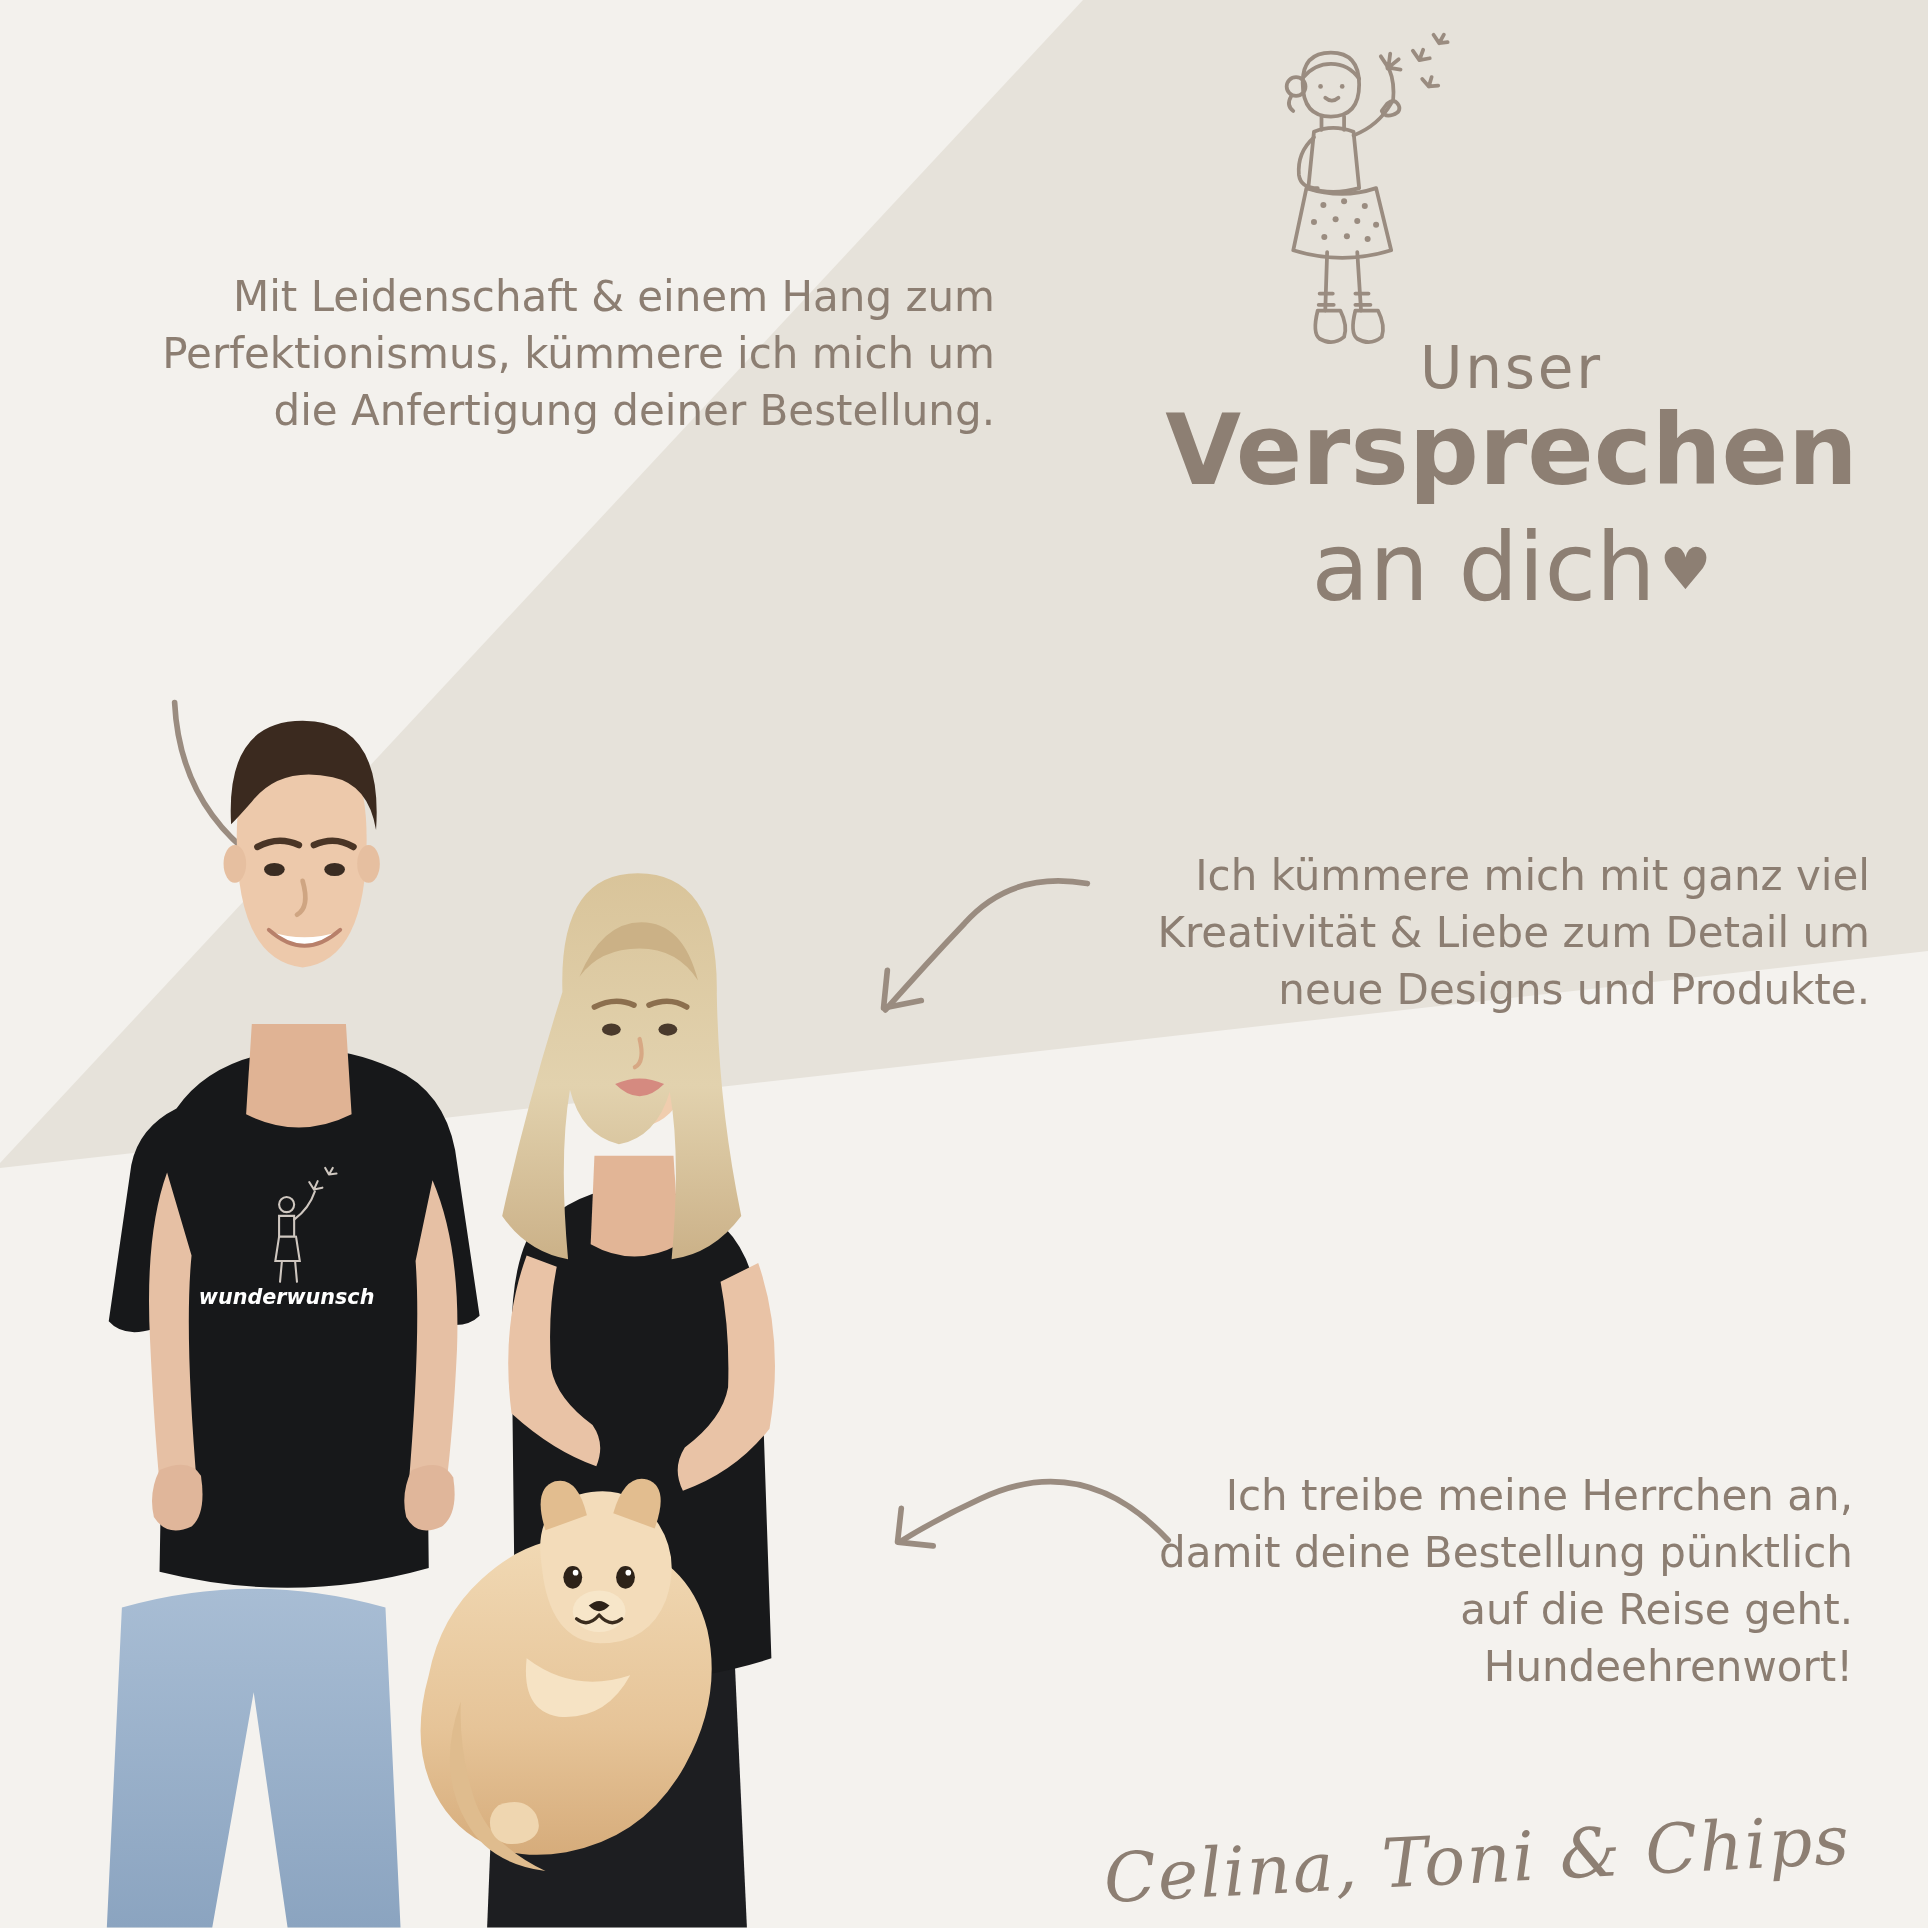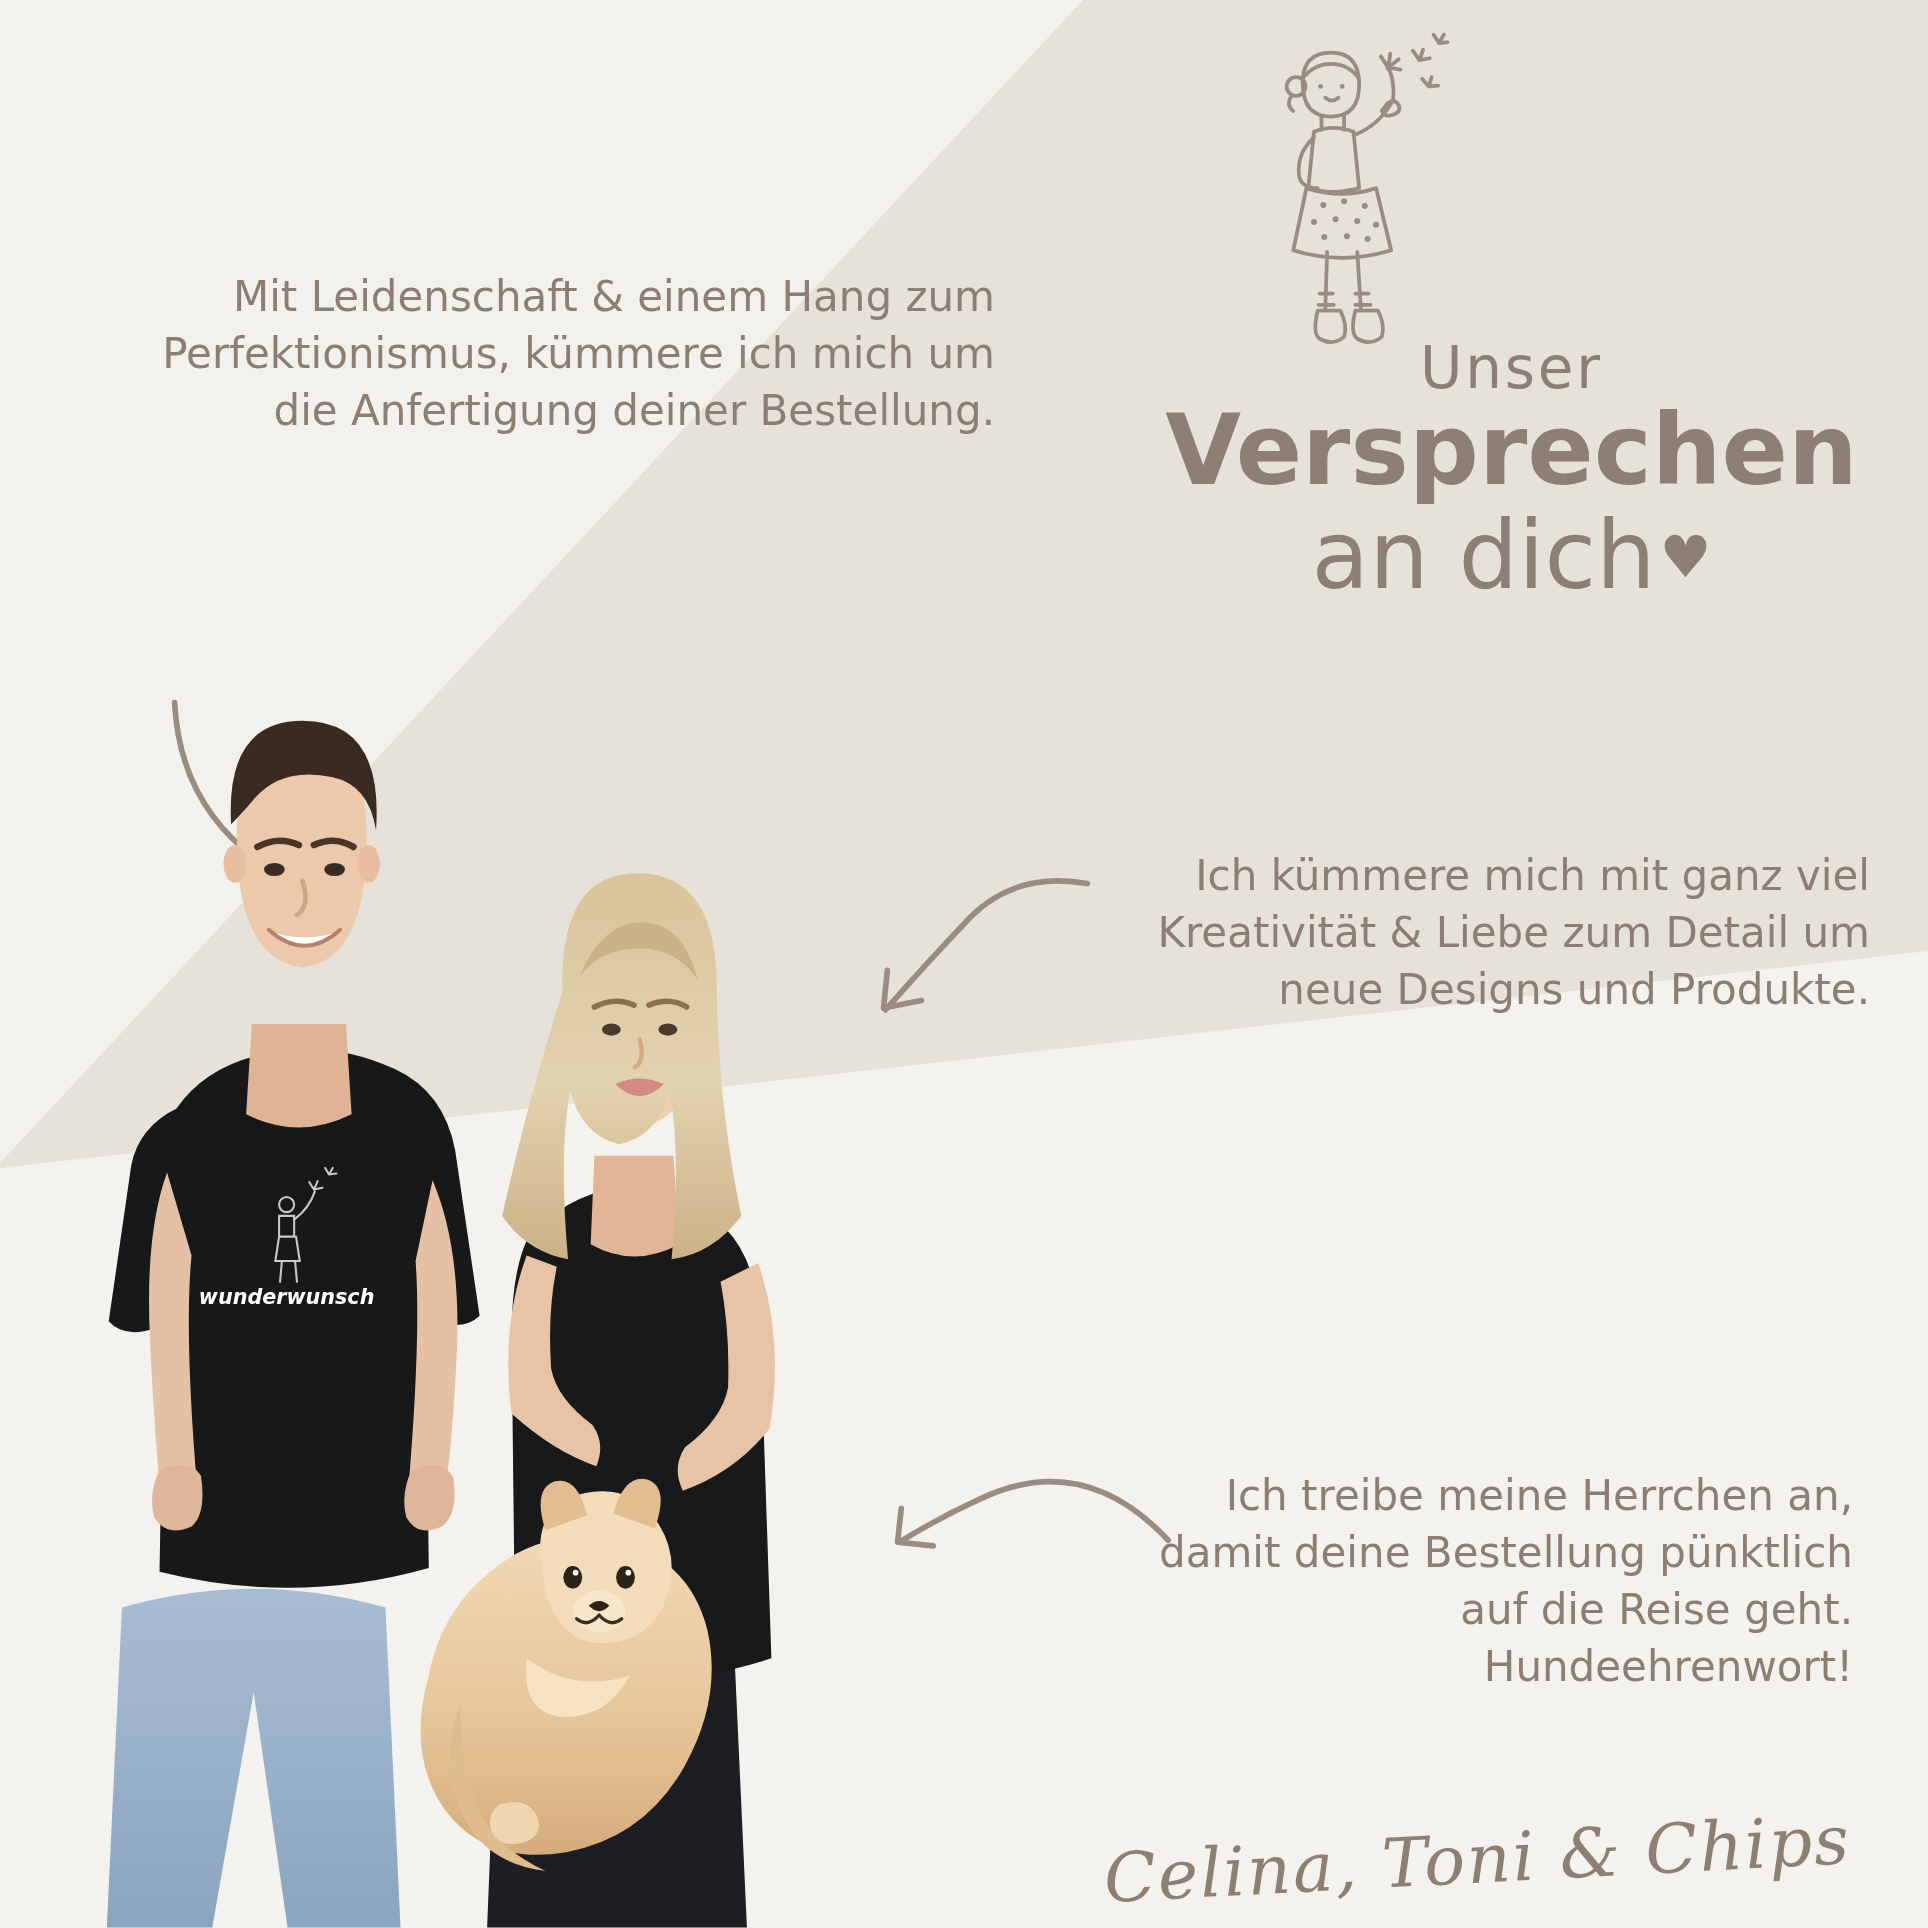--- a/index.html
+++ b/index.html
@@ -66,21 +66,21 @@
     font-size: 98px;
     font-weight: 700;
     line-height: 1.05;
     letter-spacing: 0px;
     margin-top: 2px;
   }
   .hl-line3 {
     font-size: 94px;
     line-height: 1.05;
     font-weight: 400;
-    margin-top: 5px;
+    margin-top: 17px;
   }
   .heart {
     font-size: 58px;
     vertical-align: 11.3px;
     margin-left: 3.8px;
   }
 
   
   .girl-doodle {
     position: absolute;

